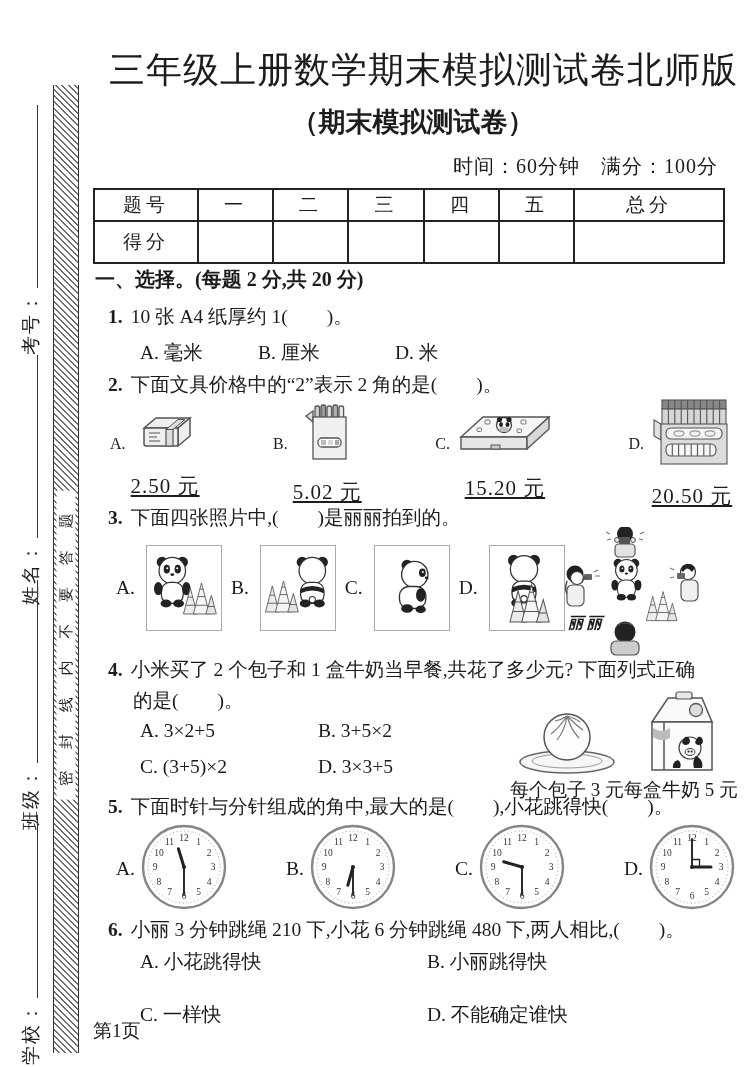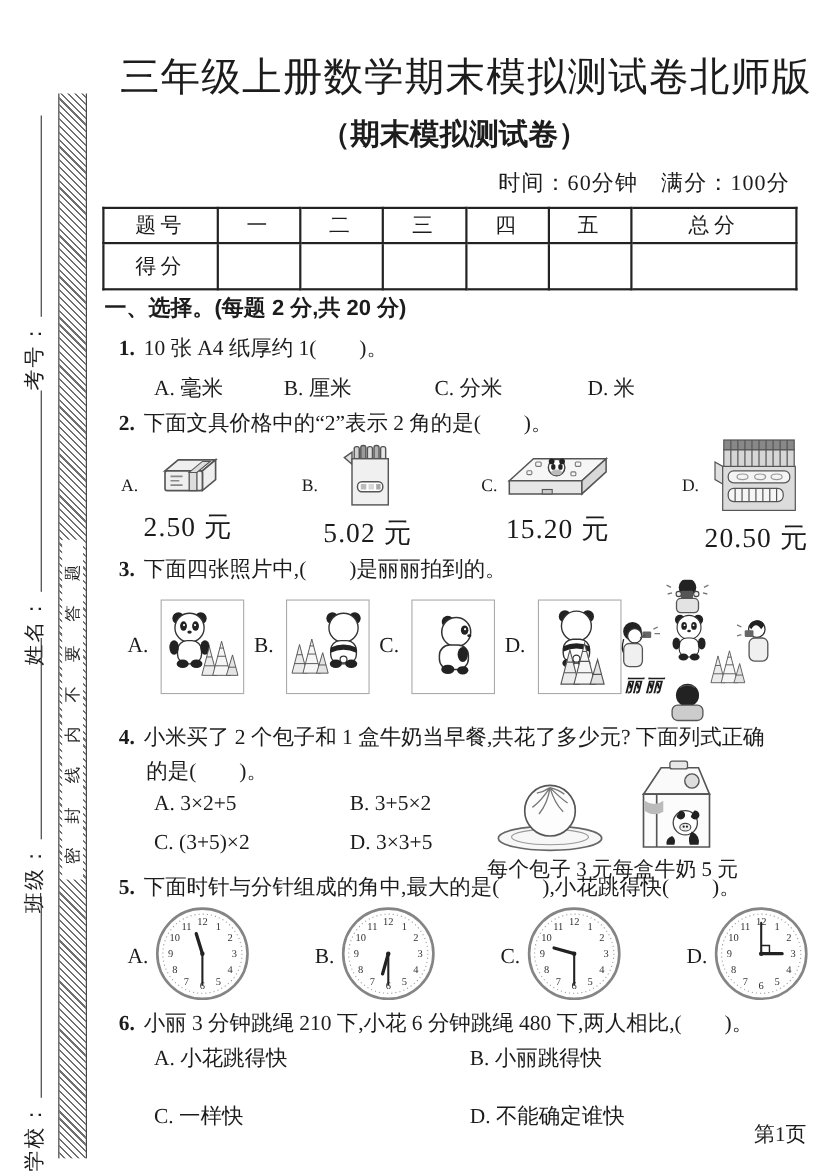--- a/index.html
+++ b/index.html
@@ -23,57 +23,57 @@
   .subtitle{position:absolute;left:88px;top:104px;width:650px;text-align:center;font-size:27px;}
   .meta{position:absolute;right:32px;top:153px;font-size:20px;letter-spacing:1px;}
 
   
   table.score{position:absolute;left:93px;top:188px;border-collapse:collapse;}
   table.score td{border:2px solid #222;text-align:center;font-size:19px;padding:0;letter-spacing:4px;}
   table.score tr.hd td{height:30px;margin-left:28px;}
   table.score tr.sc td{height:40px;}
 
   
-  .section-heading{position:absolute;left:95px;top:266px;font-family:Liberation Sans, sans-serif;
+  .section-heading{position:absolute;left:95px;top:266px;font-family:Liberation Serif, serif;
       font-weight:700;font-size:20px;}
   .qline{position:absolute;font-size:19.5px;white-space:nowrap;}
   .qline .qnum{font-weight:700;margin-right:8px;}
   .opt-label{font-size:19.5px;}
   .q1-opts{position:absolute;left:140px;top:339px;display:flex;font-size:19.5px;}
   .q1-opts span{display:inline-block;}
   .q1-opts .o0{width:118px}.q1-opts .o1{width:137px}.q1-opts .o2{width:139px}
 
   .q2-row{position:absolute;left:110px;top:396px;width:625px;display:flex;justify-content:space-between;}
   .q2item{display:flex;align-items:center;}
   .q2item .ol{margin-right:5px;margin-bottom:18px;}
   .icwrap{display:flex;flex-direction:column;align-items:center;}
-  .price{font-size:25px;margin-top:2px;letter-spacing:1px;}
+  .price{font-size:21px;margin-top:12px;letter-spacing:1px;text-decoration:underline;}
 
   .q3-row{position:absolute;left:116px;top:545px;display:flex;align-items:center;gap:9px;}
   .photo{width:74px;height:84px;border:1.5px solid #aaa;background:#fff;display:flex;
       align-items:center;justify-content:center;}
   .q3-row .ol{margin-right:2px;}
   .scene{position:absolute;left:560px;top:527px;width:178px;height:138px;font-style:italic;}
   .lili{position:absolute;left:8px;top:86px;font-size:15.5px;font-weight:700;letter-spacing:3px;}
 
   .q4-opts{position:absolute;left:140px;top:720px;display:grid;
       grid-template-columns:178px 160px;row-gap:14px;font-size:19.5px;}
   .q4-figs{position:absolute;left:443px;top:688px;width:295px;display:flex;
-      justify-content:flex-start;align-items:flex-end;}
+      justify-content:flex-end;align-items:flex-end;}
   .q4fig{display:flex;flex-direction:column;align-items:center;}
   .cap{font-size:19px;margin-top:1px;white-space:nowrap;}
 
   .clock-row{position:absolute;left:116px;top:823px;width:620px;display:flex;
       justify-content:space-between;align-items:center;}
   .clockitem{display:flex;align-items:center;gap:5px;}
 
   .q6-opts{position:absolute;left:140px;top:948px;display:grid;
       grid-template-columns:287px auto;row-gap:26px;font-size:19.5px;}
 
-  .footer{position:absolute;left:93px;top:1018px;width:640px;text-align:right;font-size:19px;}
+  .footer{position:absolute;left:93px;top:1018px;width:640px;text-align:left;font-size:19px;}
 
   svg .ln{stroke:#555;stroke-width:1.5;fill:#efefef;}
   .hidden-defs{position:absolute;width:0;height:0;overflow:hidden;}
 </style>
 </head>
 <body>
 
 <svg class="hidden-defs" aria-hidden="true">
   <defs>
     <g id="pf">
@@ -184,21 +184,20 @@
     </table>
 
   <div class="section-heading">一、选择。(每题 2 分,共 20 分)</div>
 
   <div class="qline" style="left:108px;top:303px">
     <span class="qnum">1.</span><span>10 张 A4 纸厚约 1(　　)。</span>
   </div>
   <div class="q1-opts">
     <span class="o0">A. 毫米</span>
     <span class="o1">B. 厘米</span>
-    <span class="o2">C. 分米</span>
     <span class="o3">D. 米</span>
   </div>
 
   <div class="qline" style="left:108px;top:371px">
     <span class="qnum">2.</span><span>下面文具价格中的“2”表示 2 角的是(　　)。</span>
   </div>
   <div class="q2-row">
     <div class="q2item">
       <span class="ol">A.</span>
       <div class="icwrap">

